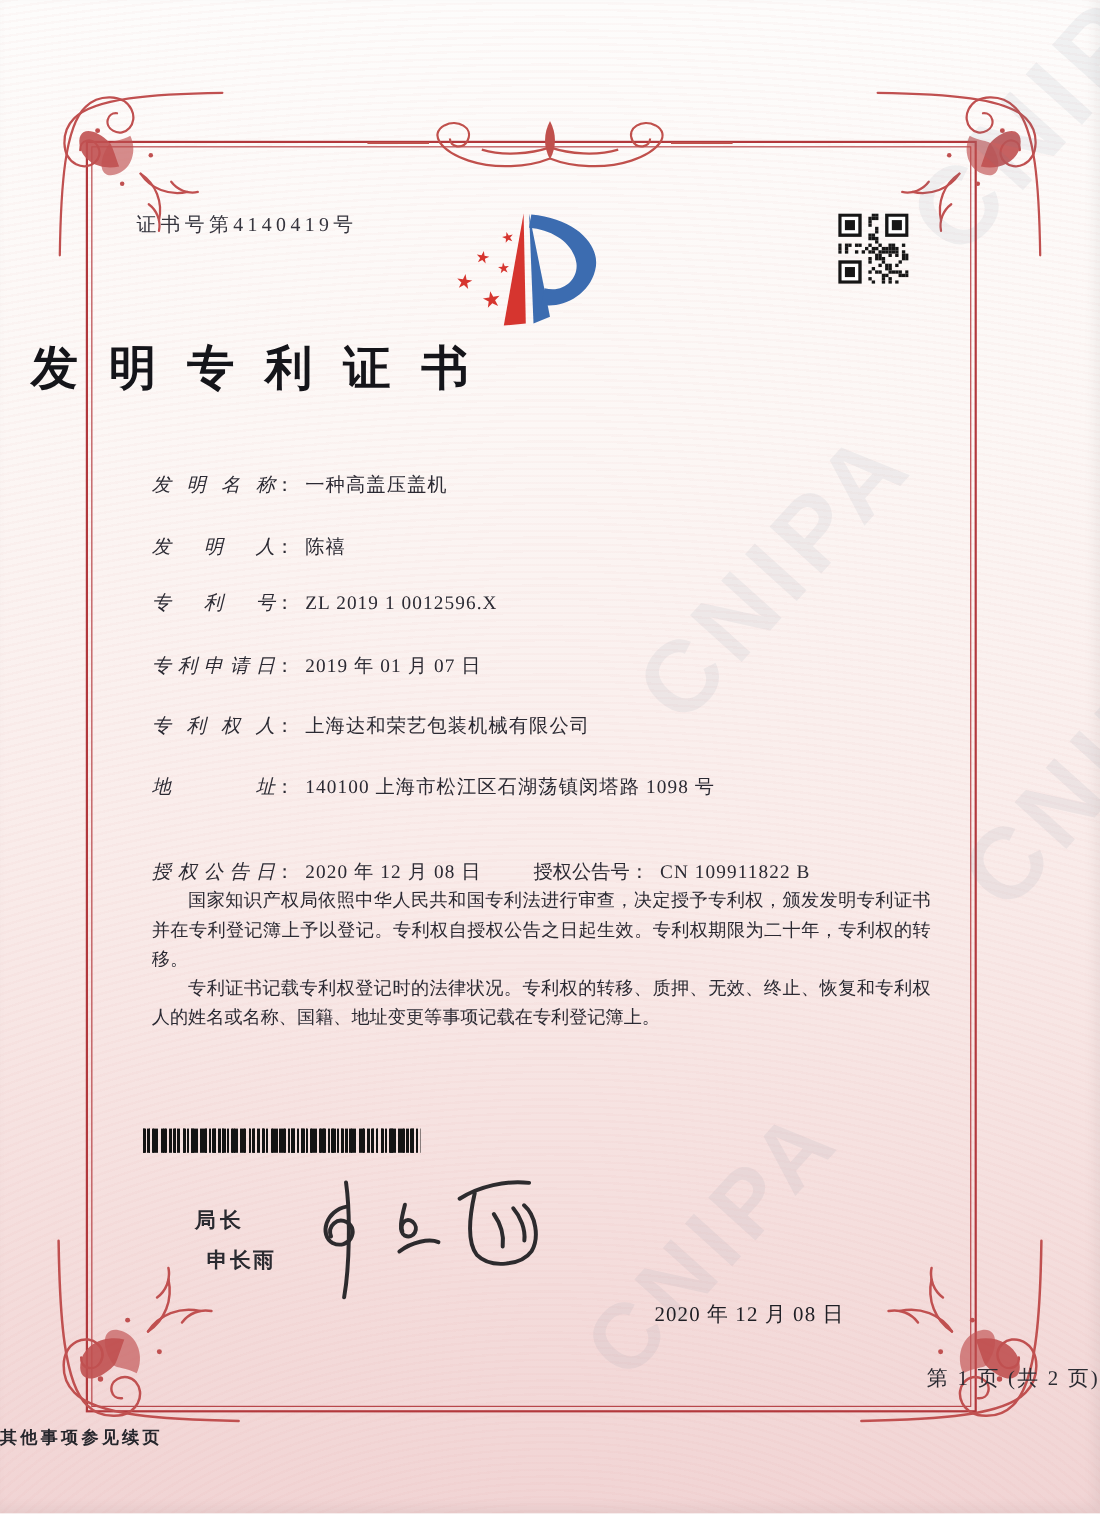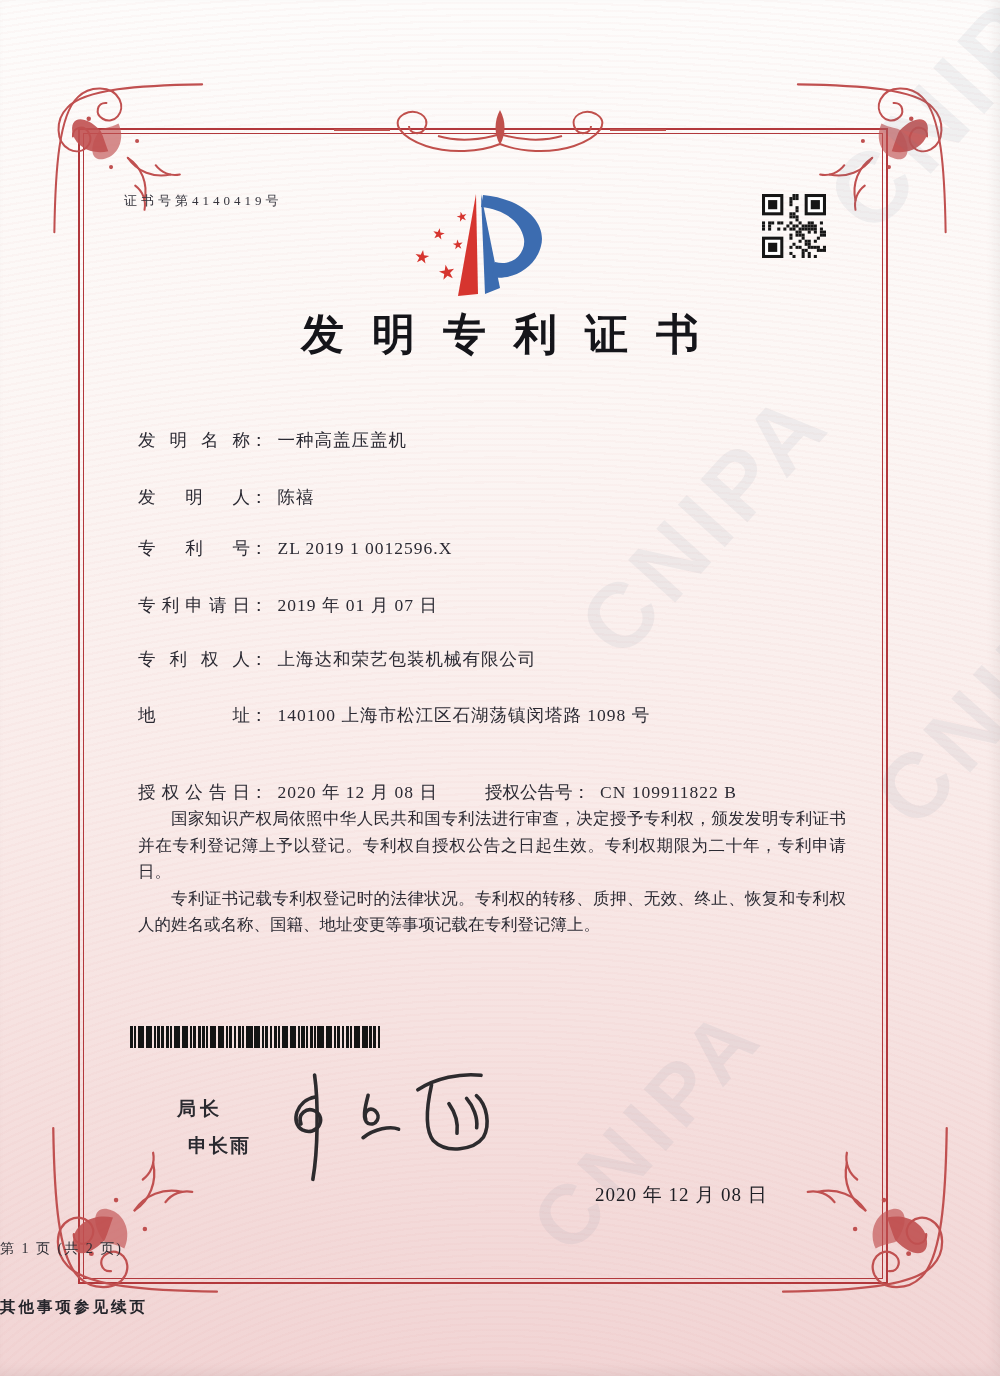--- a/index.html
+++ b/index.html
@@ -19,49 +19,49 @@
   .corner{width:158px;height:158px;color:#c05050;}
   .c-tl{left:46px;top:76px;}
   .c-tr{right:46px;top:76px;transform:scaleX(-1);}
   .c-bl{left:44px;top:1126px;width:175px;height:175px;transform:scaleY(-1);}
   .c-br{right:44px;top:1126px;width:175px;height:175px;transform:scale(-1,-1);}
   .topmotif{left:332px;top:100px;width:336px;height:58px;color:#c0504c;}
   
   .wm{font:700 100px "Liberation Sans","DejaVu Sans",sans-serif;color:rgba(110,122,152,.085);
       letter-spacing:8px;transform:rotate(-48deg);white-space:nowrap;pointer-events:none;}
   
-  .certno{left:124px;top:192px;font-size:13px;letter-spacing:4px;color:#35343d;}
+  .certno{left:124px;top:192px;font-size:18px;letter-spacing:4px;color:#35343d;}
   .logo{left:398px;top:190px;width:150px;height:112px;}
   .logo .star{position:absolute;color:#d6352f;font-family:"DejaVu Sans",sans-serif;line-height:1;}
   .qr{left:762px;top:194px;width:64px;height:64px;}
-  .title{left:0;top:306px;width:100%;text-align:center;font-size:43px;font-weight:700;
+  .title{left:0;top:306px;width:100%;font-size:43px;font-weight:700;
          letter-spacing:28px;padding-left:28px;box-sizing:border-box;color:#15151a;}
   
   .row{left:138px;width:712px;font-size:17.5px;white-space:nowrap;}
-  .flabel{display:inline-block;width:112px;text-align:justify;text-align-last:justify;vertical-align:bottom;}
+  .flabel{display:inline-block;width:112px;text-align:justify;text-align-last:justify;vertical-align:bottom;font-style:italic;}
   .colon{margin-right:10px;}
   .fvalue{letter-spacing:1px;}
   .pair2{position:absolute;left:347px;top:0;}
   
   .paras{left:138px;top:806px;width:708px;font-size:16.5px;line-height:26.5px;text-align:justify;}
   .paras p{margin:0;text-indent:2em;}
   
   .barcode{left:130px;top:1026px;width:252px;height:22px;
     background:
       repeating-linear-gradient(90deg,#141414 0 2px,transparent 2px 4px),
       repeating-linear-gradient(90deg,#141414 0 3px,transparent 3px 9px),
       repeating-linear-gradient(90deg,transparent 0 5px,#141414 5px 6px,transparent 6px 13px);}
   
   .sig-title{left:140px;top:1096px;font:700 19px "Liberation Sans","DejaVu Sans",sans-serif;
              letter-spacing:4px;color:#2a2a30;margin-left:37px;}
   .sig-name{left:140px;top:1133px;font:700 19px "Liberation Sans","DejaVu Sans",sans-serif;
             letter-spacing:2px;color:#2a2a30;margin-left:48px;}
   .sig-script{left:262px;top:1064px;width:250px;height:115px;transform:rotate(-4deg);}
   .issue-date{left:595px;top:1182px;font-size:19px;letter-spacing:1px;color:#1e1e24;}
-  .pagenum{left:0;top:1240px;width:100%;text-align:left;font-size:14px;letter-spacing:2px;color:#2c2c33;}
+  .pagenum{left:0;top:1240px;width:100%;text-align:right;font-size:19px;letter-spacing:2px;color:#2c2c33;}
   .footnote{left:0;top:1297px;width:100%;text-align:left;font-size:15.5px;font-weight:600;
             letter-spacing:3px;color:#26262c;}
   svg{display:block;}
 </style>
 </head>
 <body>
 
 <div class="page">
 
   <svg width="0" height="0" style="position:absolute">
@@ -257,21 +257,21 @@
     <span class="flabel">地址</span><span class="colon">：</span><span class="fvalue">140100 上海市松江区石湖荡镇闵塔路 1098 号</span>
   </div>
   <div class="abs row" style="top:780px">
     <span class="flabel">授权公告日</span><span class="colon">：</span><span class="fvalue">2020 年 12 月 08 日</span>
     <span class="pair2">
       <span>授权公告号</span><span class="colon">：</span><span class="fvalue">CN 109911822 B</span>
     </span>
   </div>
 
   <div class="abs paras">
-    <p>国家知识产权局依照中华人民共和国专利法进行审查，决定授予专利权，颁发发明专利证书并在专利登记簿上予以登记。专利权自授权公告之日起生效。专利权期限为二十年，专利申请日。</p>
+    <p>国家知识产权局依照中华人民共和国专利法进行审查，决定授予专利权，颁发发明专利证书并在专利登记簿上予以登记。专利权自授权公告之日起生效。专利权期限为二十年，专利权的转移。</p>
     <p>专利证书记载专利权登记时的法律状况。专利权的转移、质押、无效、终止、恢复和专利权人的姓名或名称、国籍、地址变更等事项记载在专利登记簿上。</p>
   </div>
 
   <div class="abs barcode"></div>
 
   <div class="abs sig-title">局长</div>
   <div class="abs sig-name">申长雨</div>
   <svg class="abs sig-script" viewBox="0 0 250 115">
     <g fill="none" stroke="#1c1c1f" stroke-width="3.6" stroke-linecap="round" opacity=".92">
       <path d="M55,28 C36,30 28,52 40,60 C54,68 66,50 54,42 C46,37 36,44 39,54"></path>

